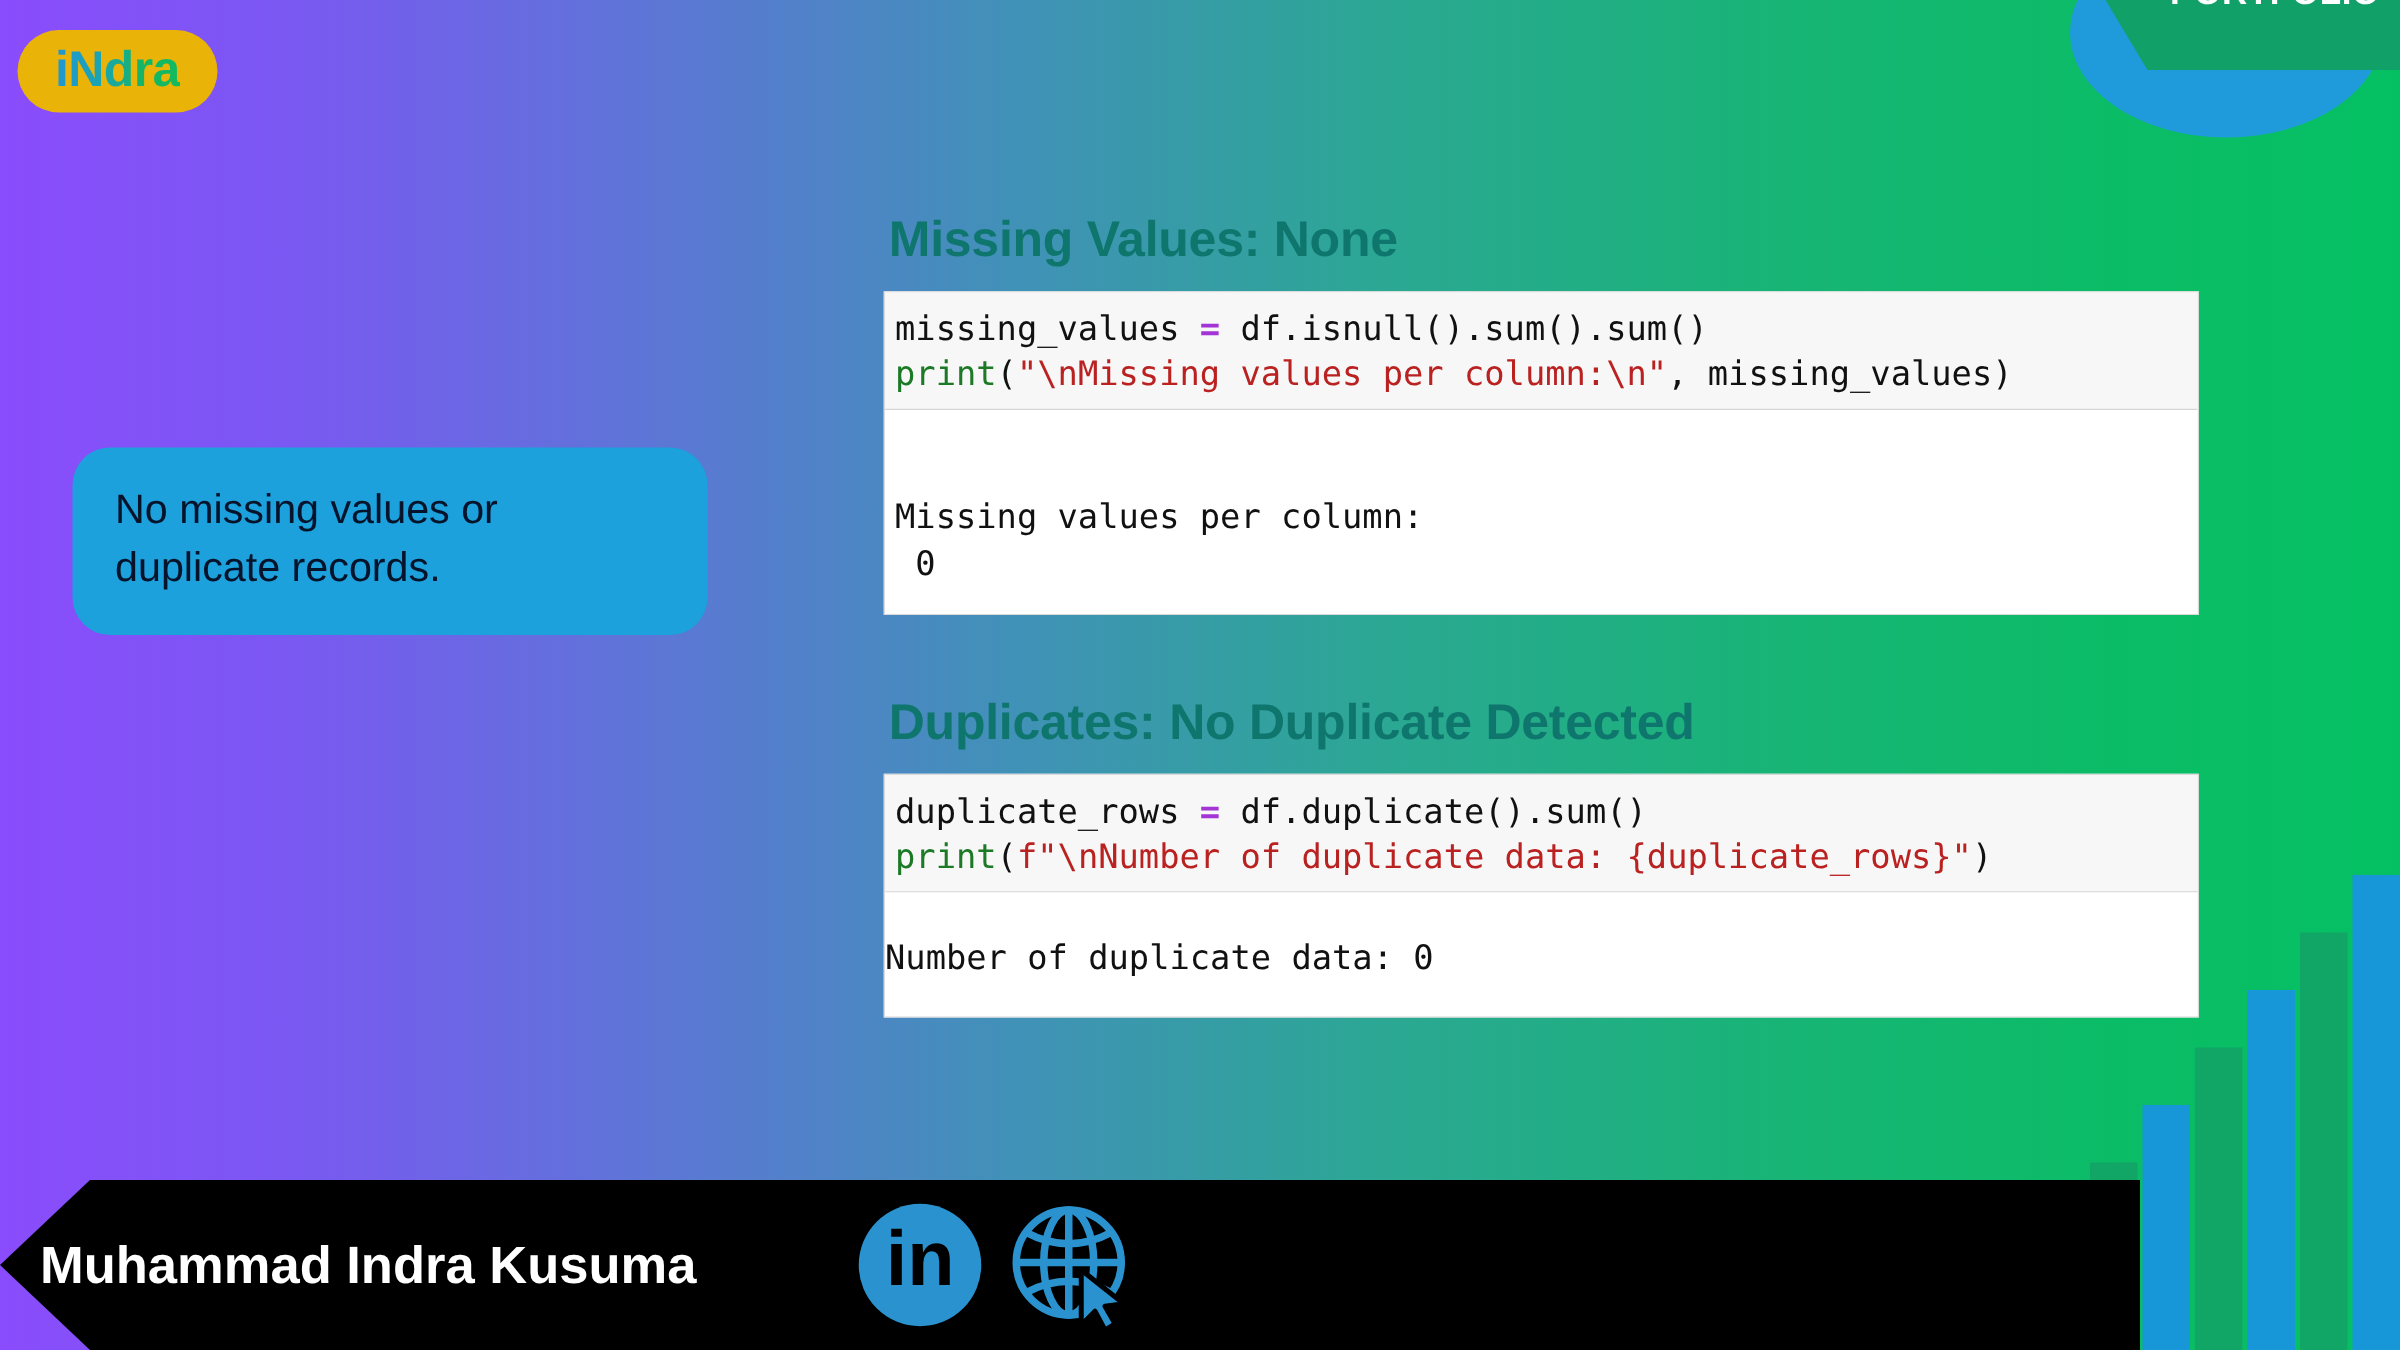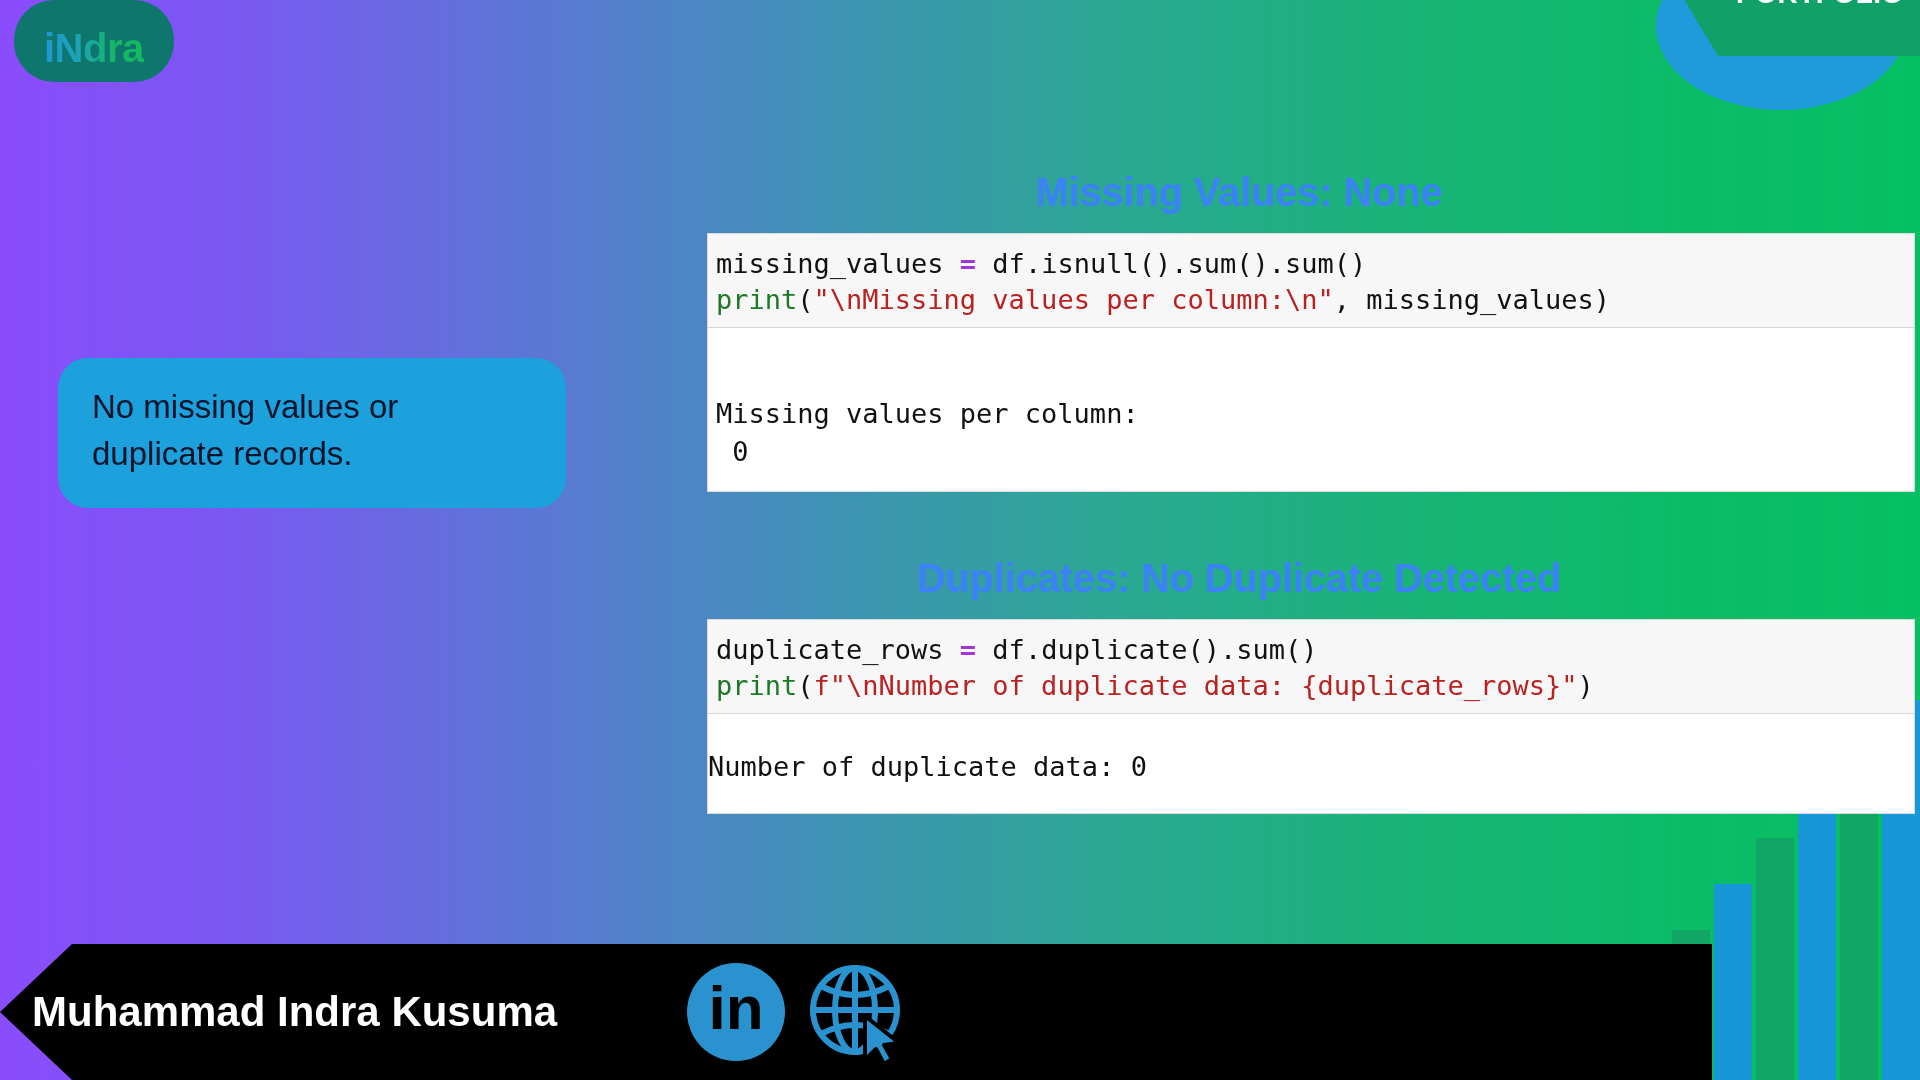--- a/index.html
+++ b/index.html
@@ -9,23 +9,23 @@
     background:linear-gradient(90deg,#8a4cfc 0%, #7a58f2 12%, #5f74d8 26%, #4191b8 42%, #2ba893 58%, #18b476 74%, #0bbc66 88%, #05c063 100%);
     position:relative;
   }
 
   
   .bars { position:absolute; right:0; bottom:0; display:flex; align-items:flex-end; gap:4px; z-index:1; }
   .bars .bar { width:38px; }
 
   
   .logo-pill {
-    position:absolute; left:14px; top:0;
-    background:#0f766e; border-radius:40px;
-    padding:28px 30px 14px 30px;
+    position:absolute; left:14px; top:24px;
+    background:#eab308; border-radius:40px;
+    padding:12px 30px 14px 30px;
     z-index:6;
   }
   .logo-text {
     font-size:40px; font-weight:bold; letter-spacing:-0.5px; line-height:1;
     background:linear-gradient(90deg,#2196d3 0%, #1aa5b0 38%, #15b565 70%, #12bb5f 100%);
     -webkit-background-clip:text; background-clip:text; color:transparent;
     -webkit-text-fill-color:transparent;
   }
 
   
@@ -51,27 +51,27 @@
     background:#1ca1dd; border-radius:30px;
     padding:26px 50px 30px 34px;
     z-index:4;
   }
   .callout p { color:#06142b; font-size:33px; line-height:1.42; }
 
   
   .content { position:absolute; left:707px; top:0; width:1060px; z-index:3; }
 
   .section-title {
-    font-size:40px; font-weight:bold; color:#3b82f6;
-    margin:0 0 18px 4px; letter-spacing:-0.2px;text-align:center;
+    font-size:40px; font-weight:bold; color:#0f766e;
+    margin:0 0 18px 4px; letter-spacing:-0.2px;
   }
   .block-1 { margin-top:170px; }
   .block-2 { margin-top:64px; }
 
-  .nb-cell { width:1208px; border:1px solid #dadada; background:#ffffff; }
+  .nb-cell { width:1052px; border:1px solid #dadada; background:#ffffff; }
   .nb-code {
     background:#f7f7f7; border-bottom:1px solid #d6d6d6;
     padding:12px 8px 10px 8px;
     font-family:"DejaVu Sans Mono", monospace; font-size:27px; line-height:1.32;
     white-space:pre; color:#111111;
   }
   .nb-out {
     background:#ffffff; padding:28px 24px 20px 8px;
     font-family:"DejaVu Sans Mono", monospace; font-size:27px; line-height:1.42;
     white-space:pre; color:#111111;

